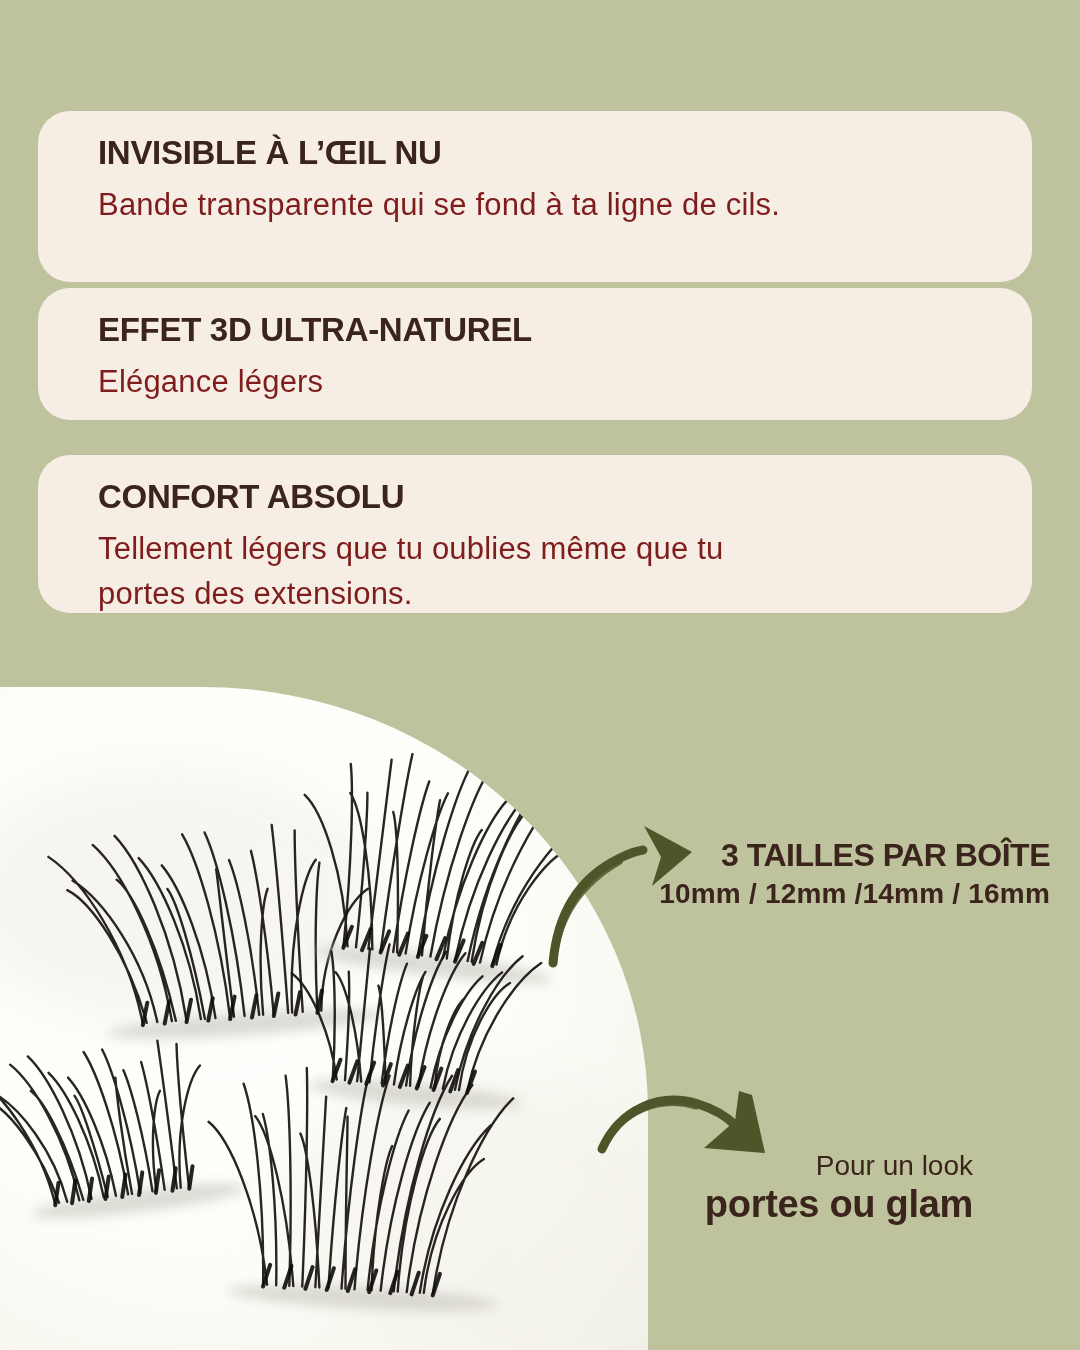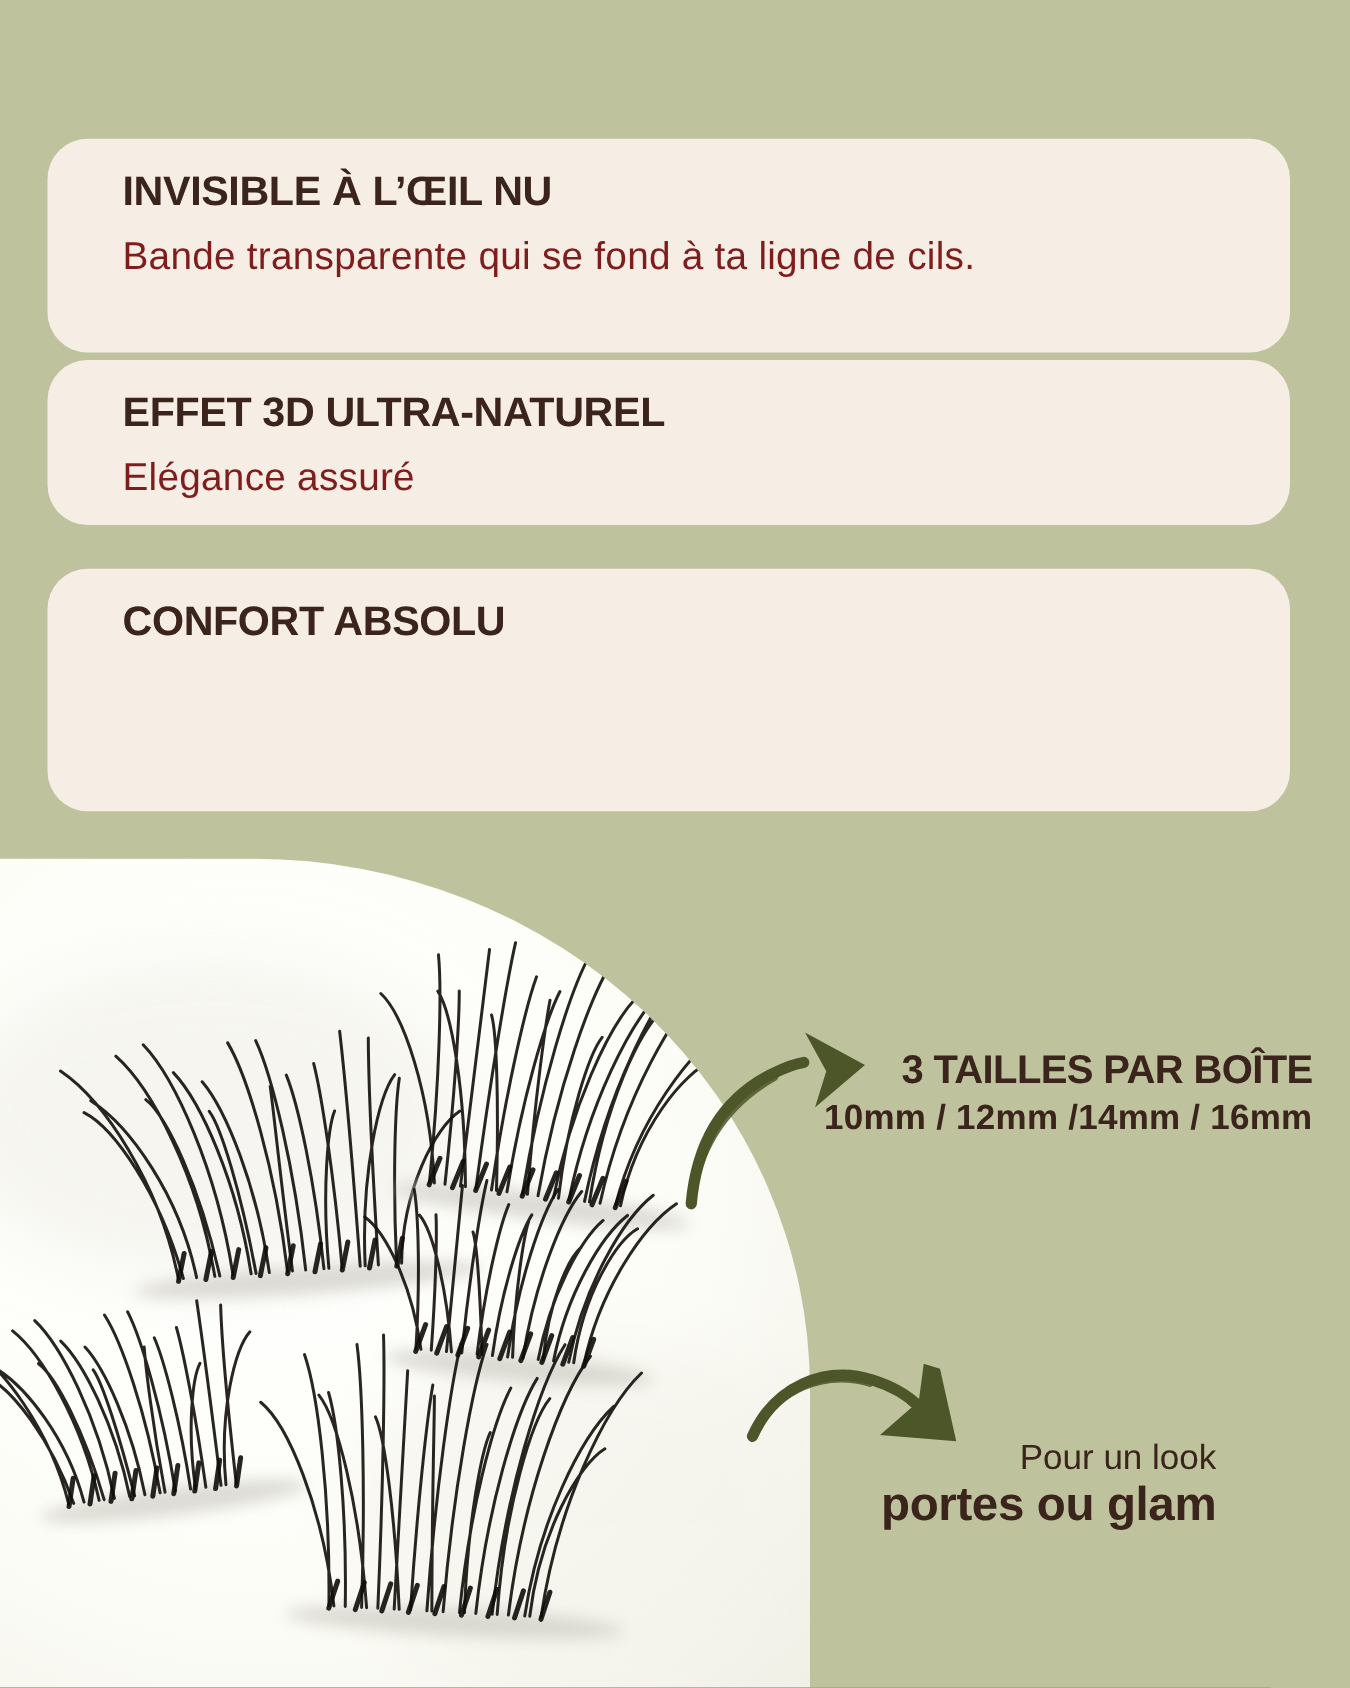--- a/index.html
+++ b/index.html
@@ -16,21 +16,21 @@
     background:var(--bg);overflow:hidden;
     font-family:"Liberation Sans","DejaVu Sans",sans-serif;
     color:var(--ink);
   }
   .card{
     position:absolute;left:38px;width:994px;box-sizing:border-box;
     background:var(--card);border-radius:32px;padding:24px 60px;
   }
   .card--1{top:111px;height:171px;}
   .card--2{top:288px;height:132px;}
-  .card--3{top:455px;height:194px;}
+  .card--3{top:455px;height:158px;}
   .card-title{
     margin:0 0 12px 0;font-size:33px;font-weight:700;line-height:1.1;
     letter-spacing:-0.3px;color:var(--ink);
   }
   .card-body{
     margin:0;font-size:31px;line-height:1.44;letter-spacing:0.2px;
     color:#7f1d1d;white-space:pre-line;
   }
   .photo{
     position:absolute;left:0;top:687px;width:648px;height:663px;
@@ -56,25 +56,27 @@
 
 <div class="canvas">
 
   <section class="card card--1">
     <h2 class="card-title">INVISIBLE À L’ŒIL NU</h2>
     <p class="card-body">Bande transparente qui se fond à ta ligne de cils.</p>
   </section>
 
   <section class="card card--2">
     <h2 class="card-title">EFFET 3D ULTRA-NATUREL</h2>
-    <p class="card-body">Elégance assuré</p>
+    <p class="card-body">Elégance légers</p>
   </section>
 
   <section class="card card--3">
     <h2 class="card-title">CONFORT ABSOLU</h2>
+    <p class="card-body">Tellement légers que tu oublies même que tu
+portes des extensions.</p>
   </section>
 
   <div class="photo">
     <svg id="lashes-svg" viewBox="0 0 648 663" xmlns="http://www.w3.org/2000/svg" role="img" aria-label="five black false-lash clusters on a white background">
       <defs>
         <filter id="blurSoft" x="-60%" y="-60%" width="220%" height="220%">
           <feGaussianBlur stdDeviation="6"></feGaussianBlur>
         </filter>
         <filter id="blurBig" x="-80%" y="-80%" width="260%" height="260%">
           <feGaussianBlur stdDeviation="26"></feGaussianBlur>

